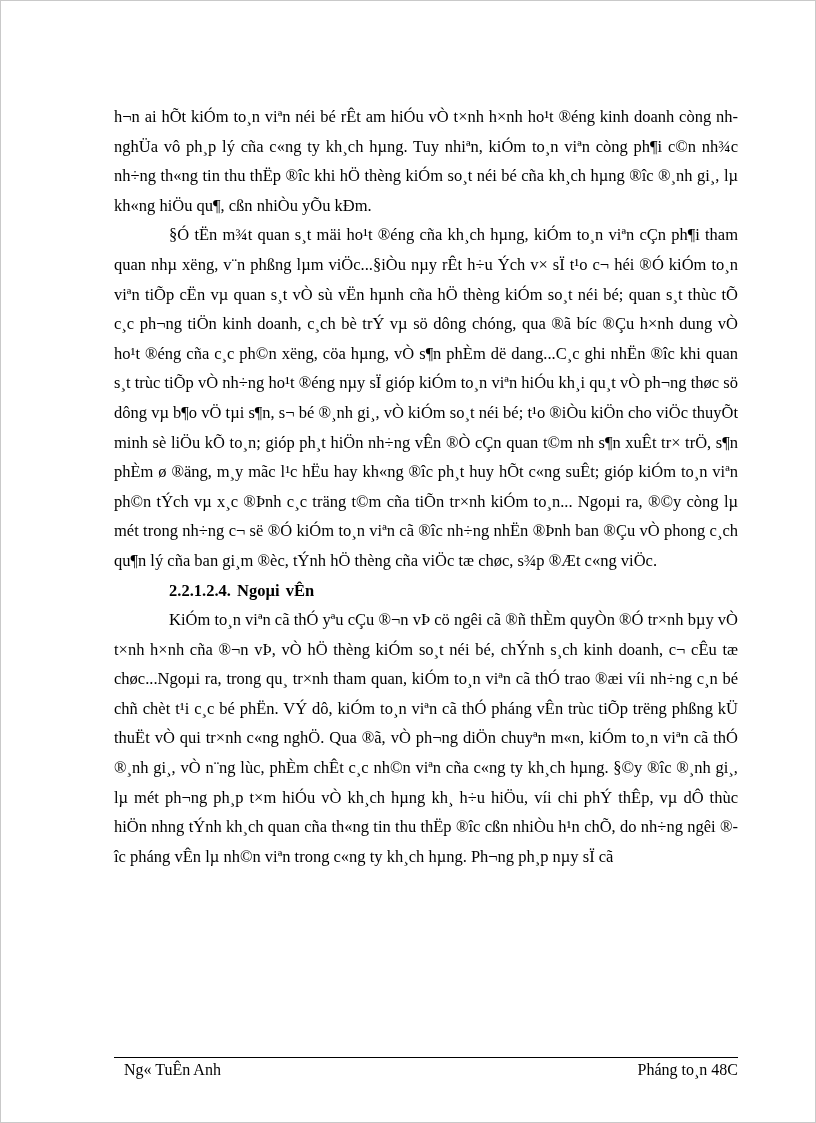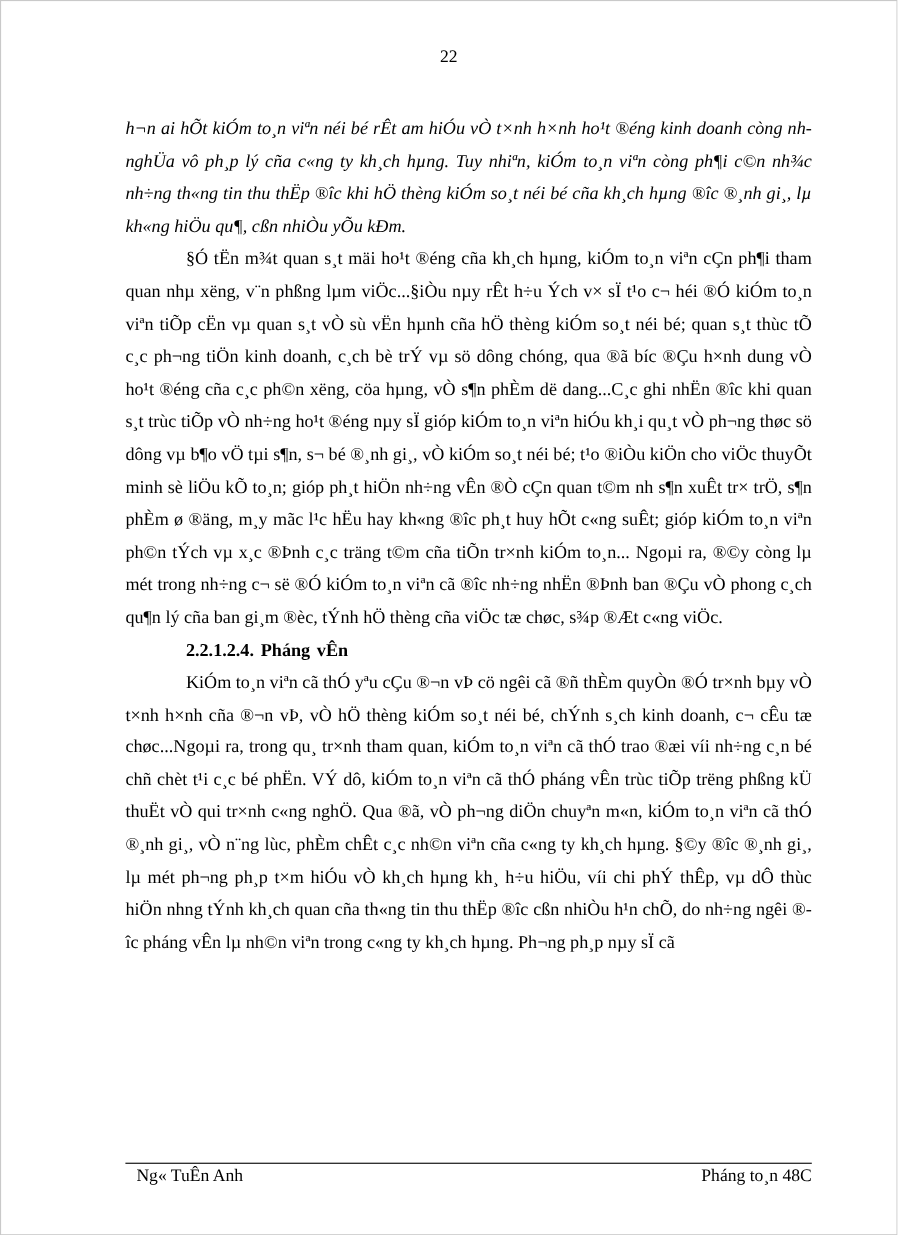--- a/index.html
+++ b/index.html
@@ -34,21 +34,20 @@
     font-size: 16.5px;
     line-height: 29.6px;
     text-align: justify;
   }
   .para {
     margin: 0;
     text-indent: 55px;
   }
   .para.no-indent {
     text-indent: 0;
-    font-style: italic;
   }
   .heading {
     margin: 0;
     font-weight: bold;
     text-indent: 55px;
     text-align: left;
     word-spacing: 2px;
   }
   .footer-rule {
     position: absolute;
@@ -68,26 +67,25 @@
   }
   .footer .footer-left {
     padding-left: 10px;
   }
 </style>
 </head>
 <body>
 
 <div class="page">
 
-  <div class="page-number">22</div>
 
   <div class="content">
     <p class="para no-indent">h¬n ai hÕt kiÓm to¸n viªn néi bé rÊt am hiÓu vÒ t×nh h×nh ho¹t ®éng kinh doanh còng nh­ nghÜa vô ph¸p lý cña c«ng ty kh¸ch hµng. Tuy nhiªn, kiÓm to¸n viªn còng ph¶i c©n nh¾c nh÷ng th«ng tin thu thËp ®­îc khi hÖ thèng kiÓm so¸t néi bé cña kh¸ch hµng ®­îc ®¸nh gi¸, lµ kh«ng hiÖu qu¶, cßn nhiÒu yÕu kÐm.</p>
     <p class="para">§Ó tËn m¾t quan s¸t mäi ho¹t ®éng cña kh¸ch hµng, kiÓm to¸n viªn cÇn ph¶i tham quan nhµ x­ëng, v¨n phßng lµm viÖc...§iÒu nµy rÊt h÷u Ých v× sÏ t¹o c¬ héi ®Ó kiÓm to¸n viªn tiÕp cËn vµ quan s¸t vÒ sù vËn hµnh cña hÖ thèng kiÓm so¸t néi bé; quan s¸t thùc tÕ c¸c ph­¬ng tiÖn kinh doanh, c¸ch bè trÝ vµ sö dông chóng, qua ®ã b­íc ®Çu h×nh dung vÒ ho¹t ®éng cña c¸c ph©n x­ëng, cöa hµng, vÒ s¶n phÈm dë dang...C¸c ghi nhËn ®­îc khi quan s¸t trùc tiÕp vÒ nh÷ng ho¹t ®éng nµy sÏ gióp kiÓm to¸n viªn hiÓu kh¸i qu¸t vÒ ph­¬ng thøc sö dông vµ b¶o vÖ tµi s¶n, s¬ bé ®¸nh gi¸, vÒ kiÓm so¸t néi bé; t¹o ®iÒu kiÖn cho viÖc thuyÕt minh sè liÖu kÕ to¸n; gióp ph¸t hiÖn nh÷ng vÊn ®Ò cÇn quan t©m nh­ s¶n xuÊt tr× trÖ, s¶n phÈm ø ®äng, m¸y mãc l¹c hËu hay kh«ng ®­îc ph¸t huy hÕt c«ng suÊt; gióp kiÓm to¸n viªn ph©n tÝch vµ x¸c ®Þnh c¸c träng t©m cña tiÕn tr×nh kiÓm to¸n... Ngoµi ra, ®©y còng lµ mét trong nh÷ng c¬ së ®Ó kiÓm to¸n viªn cã ®­îc nh÷ng nhËn ®Þnh ban ®Çu vÒ phong c¸ch qu¶n lý cña ban gi¸m ®èc, tÝnh hÖ thèng cña viÖc tæ chøc, s¾p ®Æt c«ng viÖc.</p>
-    <p class="heading">2.2.1.2.4. Pháng vÊn</p>
+    <p class="heading">2.2.1.2.4. Ngoµi vÊn</p>
     <p class="para">KiÓm to¸n viªn cã thÓ yªu cÇu ®¬n vÞ cö ng­êi cã ®ñ thÈm quyÒn ®Ó tr×nh bµy vÒ t×nh h×nh cña ®¬n vÞ, vÒ hÖ thèng kiÓm so¸t néi bé, chÝnh s¸ch kinh doanh, c¬ cÊu tæ chøc...Ngoµi ra, trong qu¸ tr×nh tham quan, kiÓm to¸n viªn cã thÓ trao ®æi víi nh÷ng c¸n bé chñ chèt t¹i c¸c bé phËn. VÝ dô, kiÓm to¸n viªn cã thÓ pháng vÊn trùc tiÕp tr­ëng phßng kÜ thuËt vÒ qui tr×nh c«ng nghÖ. Qua ®ã, vÒ ph­¬ng diÖn chuyªn m«n, kiÓm to¸n viªn cã thÓ ®¸nh gi¸, vÒ n¨ng lùc, phÈm chÊt c¸c nh©n viªn cña c«ng ty kh¸ch hµng. §©y ®­îc ®¸nh gi¸, lµ mét ph­¬ng ph¸p t×m hiÓu vÒ kh¸ch hµng kh¸ h÷u hiÖu, víi chi phÝ thÊp, vµ dÔ thùc hiÖn nh­ng tÝnh kh¸ch quan cña th«ng tin thu thËp ®­îc cßn nhiÒu h¹n chÕ, do nh÷ng ng­êi ®­îc pháng vÊn lµ nh©n viªn trong c«ng ty kh¸ch hµng. Ph­¬ng ph¸p nµy sÏ cã</p>
   </div>
 
   <div class="footer-rule"></div>
 
   <div class="footer">
     <span class="footer-left">Ng« TuÊn Anh</span>
     <span class="footer-right">Pháng to¸n 48C</span>
   </div>
 

